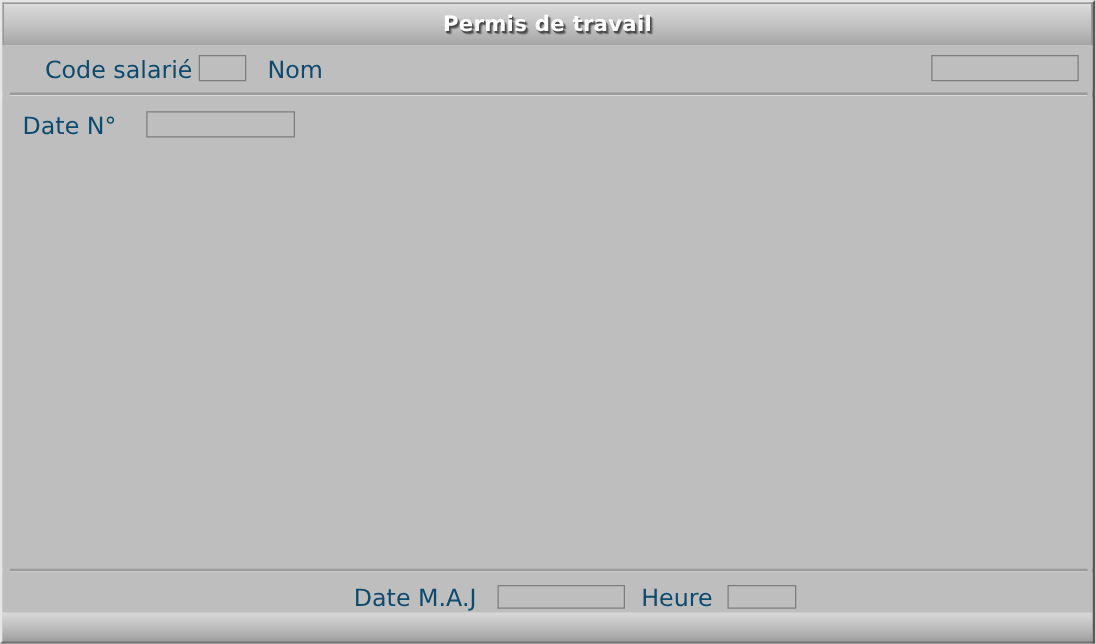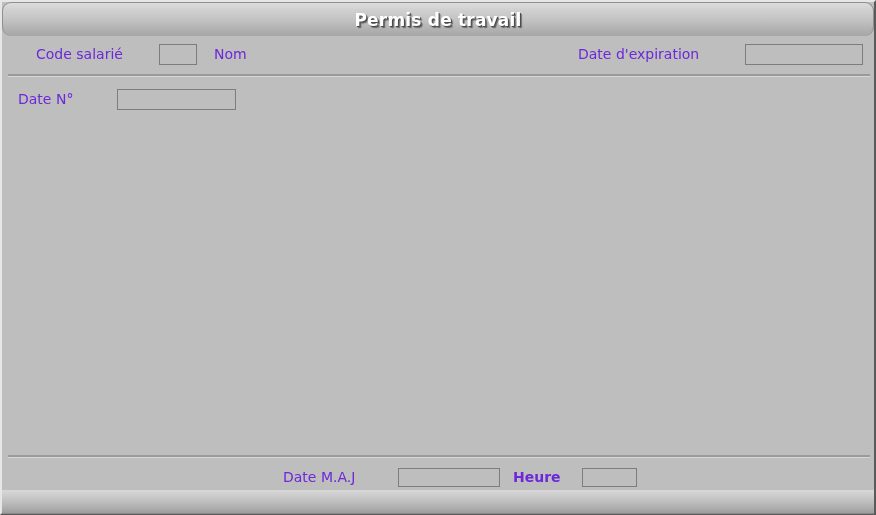--- a/index.html
+++ b/index.html
@@ -47,21 +47,20 @@
        #d2d2d2 18%,
        #c2c2c2 52%,
        #b0b0b0 82%,
        #a6a6a6 100%);
     border-top: 1px solid #8f8f8f;
     border-left: 1px solid #8f8f8f;
     border-right: 1px solid #8f8f8f;
     display: flex;
     align-items: center;
     justify-content: center;
-    border-radius: 9px;
   }
   .titlebar .title-text {
     font-size: 17px;
     font-weight: bold;
     color: #ffffff;
     letter-spacing: 0.2px;
     text-shadow:
        1px 1px 0 #4a4a4a,
        2px 2px 1px rgba(40,40,40,0.55);
     white-space: nowrap;
@@ -126,22 +125,22 @@
        #cccccc 25%,
        #bcbcbc 55%,
        #a9a9a9 85%,
        #9c9c9c 100%);
     border-bottom: 1px solid #8a8a8a;
   }
 
   
   .lbl {
     position: absolute;
-    color: #6d28d9;
-    font-size: 14px;
+    color: #0c4a6e;
+    font-size: 19px;
     white-space: nowrap;
     line-height: 1;
   }
 
   .field {
     position: absolute;
     box-sizing: border-box;
     background: #bebebe;
     border: 1px solid #7d7d7d;
     font-family: "DejaVu Sans", "Liberation Sans", sans-serif;
@@ -157,21 +156,21 @@
   #lbl-nom        { left: 214px; top: 47px; text-align: right; }
 
   #lbl-expiration { left: 578px; top: 47px; }
   #fld-expiration { left: 745px; top: 44px; width: 118px; height: 21px; }
 
   #lbl-image      { left: 18px;  top: 92px; }
   #fld-image      { left: 117px; top: 89px; width: 119px; height: 21px; }
 
   #lbl-datemaj    { left: 283px; top: 470px; text-align: right; }
   #fld-datemaj    { left: 398px; top: 468px; width: 102px; height: 19px; }
-  #lbl-heure      { left: 513px; top: 470px; font-weight: bold; }
+  #lbl-heure      { left: 513px; top: 470px; }
   #fld-heure      { left: 582px; top: 468px; width: 55px;  height: 19px; }
 </style>
 </head>
 <body>
 
 <div class="window">
   <div class="frame"></div>
 
   <div class="titlebar">
     <span class="title-text">Permis de travail</span>
@@ -179,21 +178,20 @@
 
   <div class="header-strip">
     <div class="header-inner"></div>
   </div>
 
   <span class="lbl" id="lbl-code">Code salarié</span>
   <input class="field" id="fld-code" type="text" value="" style="">
 
   <span class="lbl" id="lbl-nom">Nom</span>
 
-  <span class="lbl" id="lbl-expiration">Date d'expiration</span>
   <input class="field" id="fld-expiration" type="text" value="" style="">
 
   <div class="groove top"></div>
 
   <div class="body-panel"></div>
 
   <span class="lbl" id="lbl-image">Date N°</span>
   <input class="field" id="fld-image" type="text" value="" style="">
 
   <div class="groove bottom"></div>

